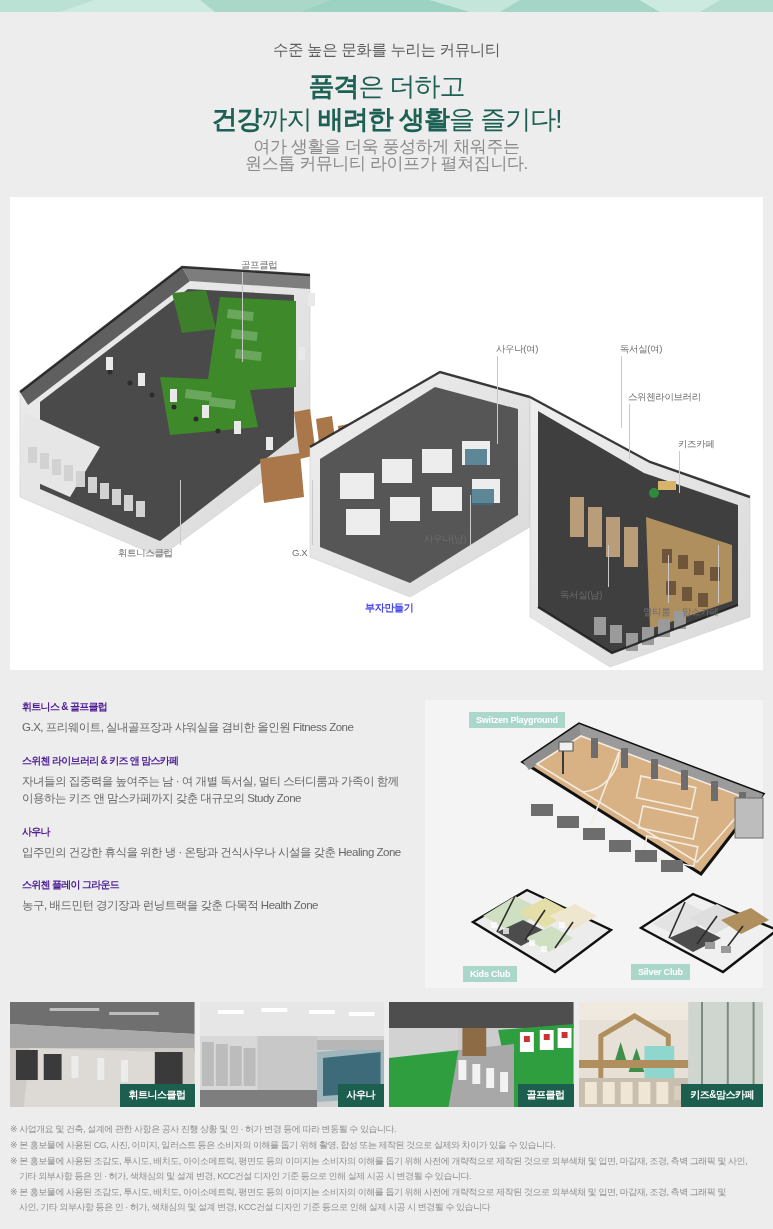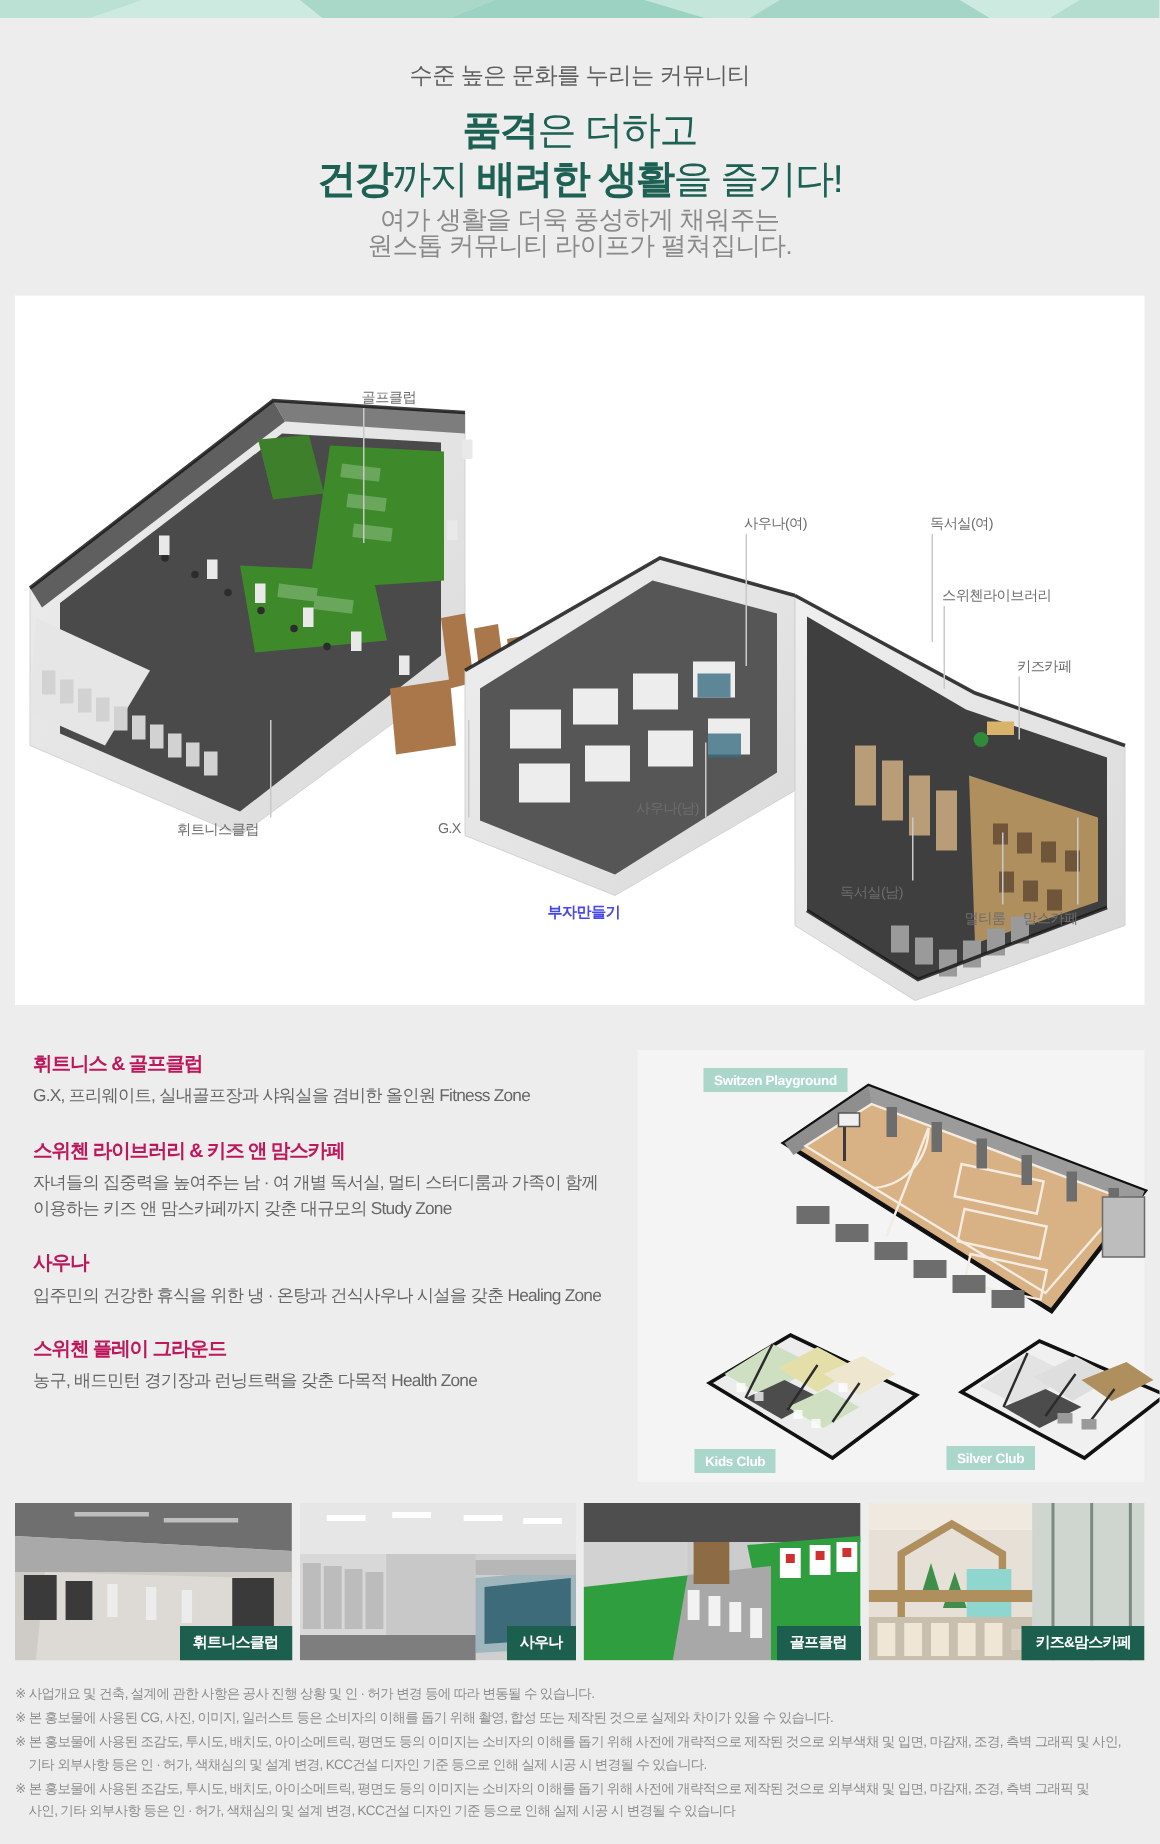--- a/index.html
+++ b/index.html
@@ -89,23 +89,23 @@
 
   
   .desc {
     position: absolute;
     left: 22px; top: 700px;
     width: 390px;
   }
   .desc-block { margin-bottom: 17px; }
   .desc-block:last-child { margin-bottom: 0; }
   .desc-h {
-    font-size: 13px;
+    font-size: 10px;
     font-weight: 700;
-    color: #be185d;
+    color: #4c1d95;
     letter-spacing: -0.7px;
     margin-bottom: 5px;
   }
   .desc-p {
     font-size: 11.5px;
     line-height: 17.5px;
     color: #666666;
     letter-spacing: -0.5px;
   }
 

